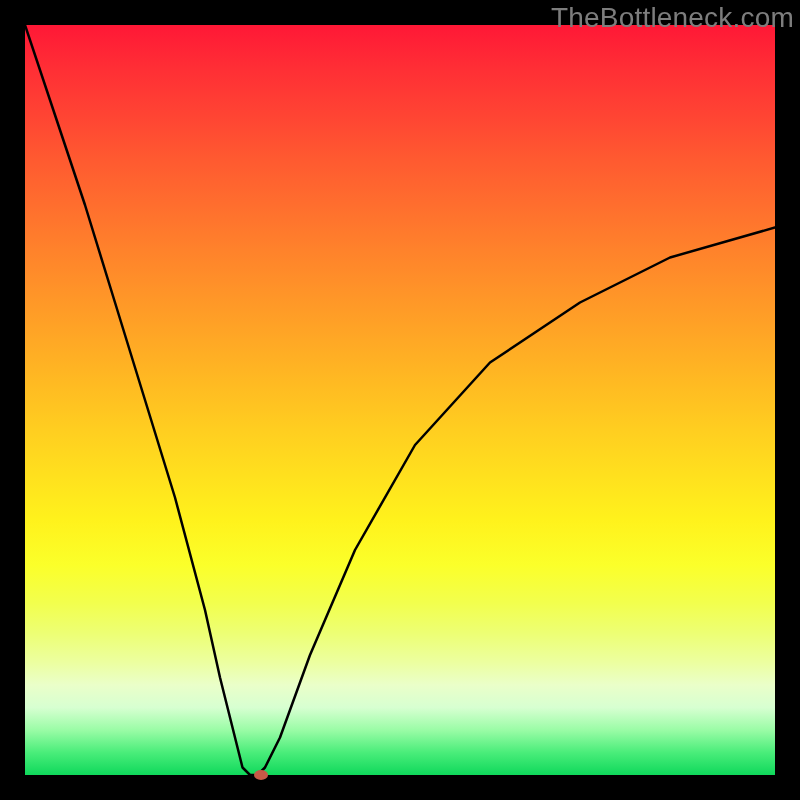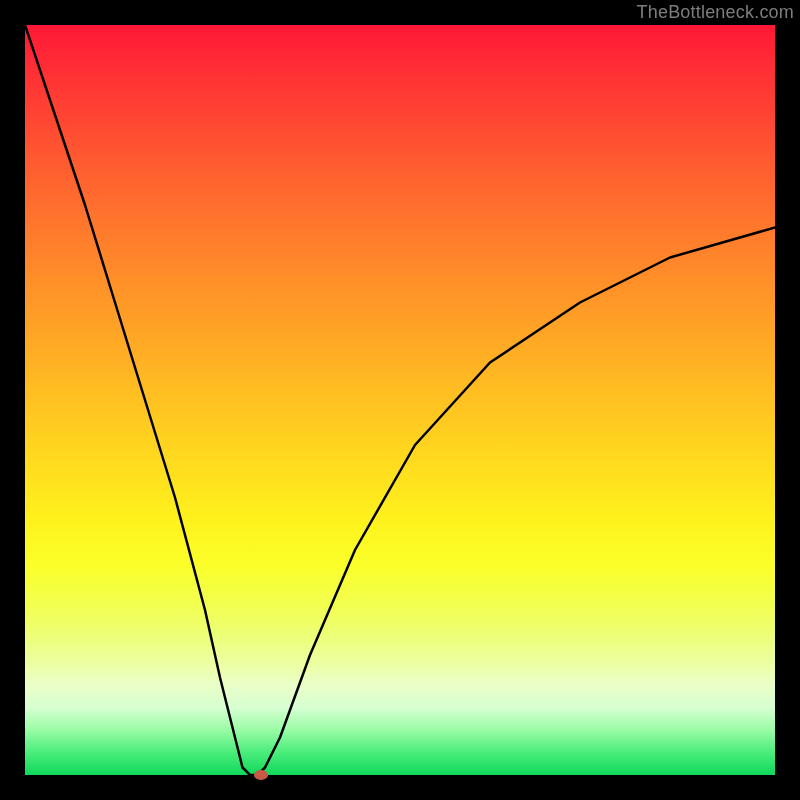--- a/index.html
+++ b/index.html
@@ -47,21 +47,21 @@
       #d7ffd1 91%,
       #9afca6 94%,
       #4aed7a 97%,
       #0fd85b 100%);
   }
   .watermark {
     position: absolute;
     top: 2px;
     right: 6px;
     color: #7d7d7d;
-    font-size: 18px;
+    font-size: 28px;
     font-weight: 500;
     letter-spacing: 0.2px;
   }
   svg.curve {
     position: absolute;
     top: 0;
     left: 0;
   }
   .dot {
     position: absolute;

